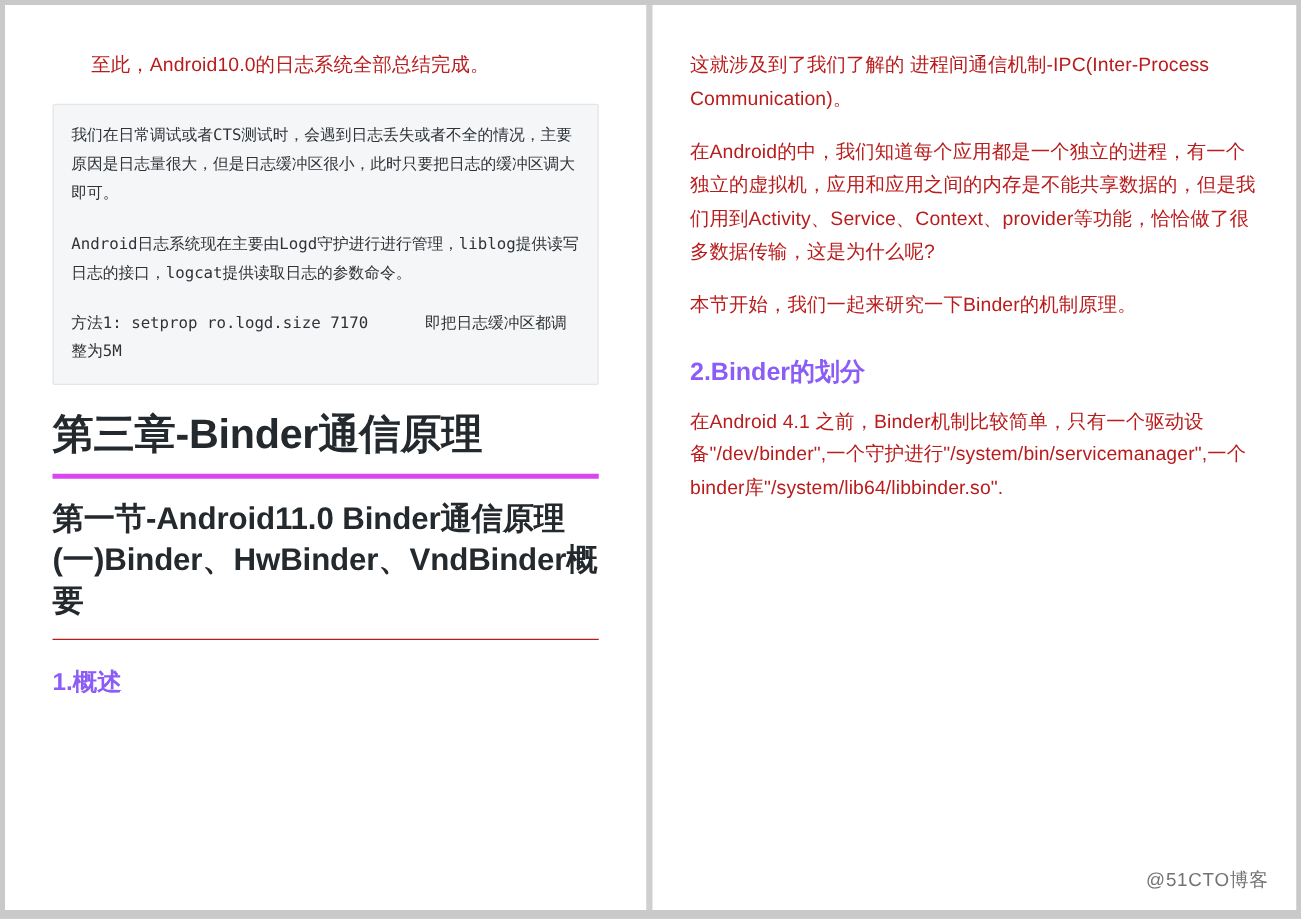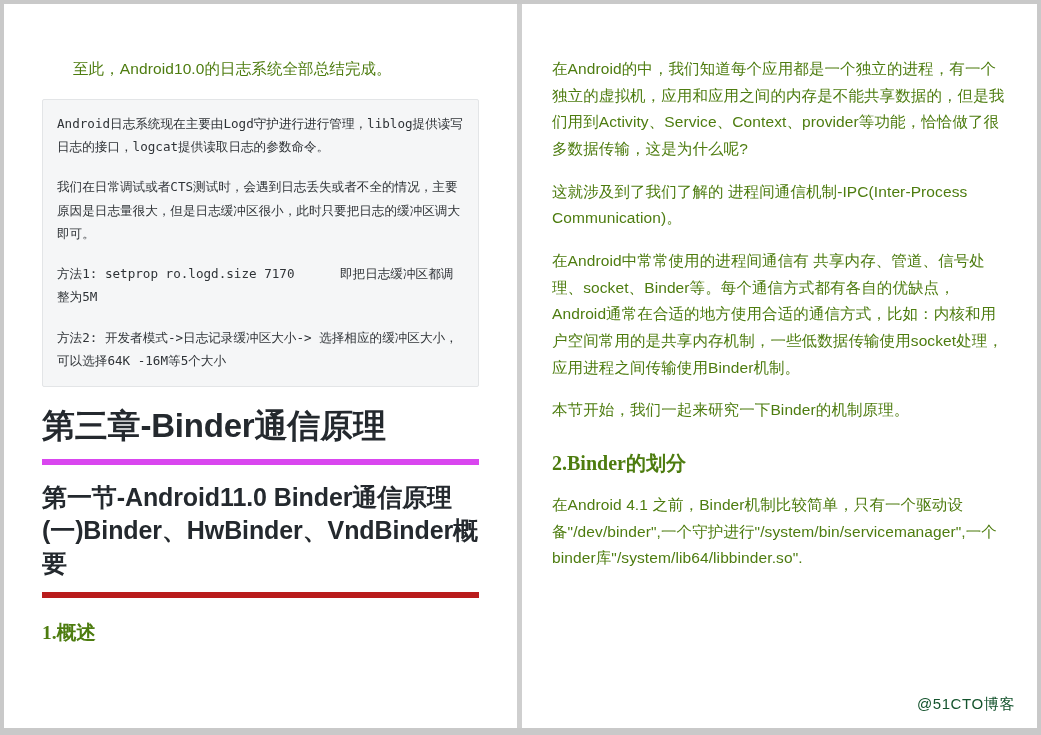--- a/index.html
+++ b/index.html
@@ -48,24 +48,24 @@
     background: #cfcfcf;
     flex: 0 0 5px;
   }
   .col-right {
     width: 515px;
     padding: 36px 32px 0 30px;
   }
 
   
   p.body-text {
-    margin: 16px 0 16px 0;
+    margin: 0 0 16px 0;
     font-size: 15.5px;
     line-height: 1.72;
-    color: #4d7c0f;
+    color: #b91c1c;
     letter-spacing: 0.1px;
   }
   p.body-text.indent {
     text-indent: 2em;
   }
 
   
   .codeblock {
     box-sizing: border-box;
     background: #f5f6f7;
@@ -88,92 +88,89 @@
     margin-top: 17px;
   }
 
   h1.doc-h1 {
     margin: 18px 0 0 0;
     padding: 0 0 12px 0;
     font-size: 33px;
     line-height: 1.25;
     font-weight: bold;
     color: #24292e;
-    border-bottom: 6px solid #d946ef;
+    border-bottom: 4px solid #d946ef;
     letter-spacing: -0.2px;
   }
   h2.doc-h2 {
     margin: 16px 0 0 0;
     padding: 0 0 12px 0;
     font-size: 25px;
     line-height: 1.33;
     font-weight: bold;
     color: #24292e;
-    border-bottom: 6px solid #b91c1c;
+    border-bottom: 1px solid #b91c1c;
     letter-spacing: -0.1px;
   }
   h3.doc-h3 {
     margin: 22px 0 10px 0;
     padding: 0;
     font-size: 19.5px;
     line-height: 1.3;
     font-weight: bold;
-    color: #4d7c0f;
-    font-family: Liberation Serif, serif;
+    color: #8b5cf6;
   }
   h3.doc-h3.right-h3 {
     margin: 26px 0 14px 0;
     font-size: 20px;
   }
 
   
   #watermark {
     position: absolute;
     right: 22px;
     bottom: 14px;
     font-size: 15px;
-    color: #14532d;
+    color: #737373;
     letter-spacing: 0.6px;
     user-select: none;
     white-space: nowrap;
   }
 </style>
 </head>
 <body>
 
 <div id="page">
   <div id="columns">
 
     <div class="col col-left">
 
       <p class="body-text indent">至此，Android10.0的日志系统全部总结完成。</p>
 
       <div class="codeblock">
+        <p>我们在日常调试或者CTS测试时，会遇到日志丢失或者不全的情况，主要原因是日志量很大，但是日志缓冲区很小，此时只要把日志的缓冲区调大即可。</p>
         <p>Android日志系统现在主要由Logd守护进行进行管理，liblog提供读写日志的接口，logcat提供读取日志的参数命令。</p>
-        <p>我们在日常调试或者CTS测试时，会遇到日志丢失或者不全的情况，主要原因是日志量很大，但是日志缓冲区很小，此时只要把日志的缓冲区调大即可。</p>
         <p>方法1: setprop ro.logd.size 7170      即把日志缓冲区都调整为5M</p>
-        <p>方法2: 开发者模式-&gt;日志记录缓冲区大小-&gt; 选择相应的缓冲区大小，可以选择64K -16M等5个大小</p>
       </div>
 
       <h1 class="doc-h1">第三章-Binder通信原理</h1>
 
       <h2 class="doc-h2">第一节-Android11.0 Binder通信原理(一)Binder、HwBinder、VndBinder概要</h2>
 
       <h3 class="doc-h3">1.概述</h3>
     </div>
 
     <div class="col-divider"></div>
 
     <div class="col col-right">
 
+      <p class="body-text">这就涉及到了我们了解的 进程间通信机制-IPC(Inter-Process Communication)。</p>
+
       <p class="body-text">在Android的中，我们知道每个应用都是一个独立的进程，有一个独立的虚拟机，应用和应用之间的内存是不能共享数据的，但是我们用到Activity、Service、Context、provider等功能，恰恰做了很多数据传输，这是为什么呢?</p>
 
-      <p class="body-text">这就涉及到了我们了解的 进程间通信机制-IPC(Inter-Process Communication)。</p>
-
-      <p class="body-text">在Android中常常使用的进程间通信有 共享内存、管道、信号处理、socket、Binder等。每个通信方式都有各自的优缺点，Android通常在合适的地方使用合适的通信方式，比如：内核和用户空间常用的是共享内存机制，一些低数据传输使用socket处理，应用进程之间传输使用Binder机制。</p>
 
       <p class="body-text">本节开始，我们一起来研究一下Binder的机制原理。</p>
 
       <h3 class="doc-h3 right-h3">2.Binder的划分</h3>
 
       <p class="body-text">在Android 4.1 之前，Binder机制比较简单，只有一个驱动设备"/dev/binder",一个守护进行"/system/bin/servicemanager",一个binder库"/system/lib64/libbinder.so".</p>
 
     </div>
   </div>
 

